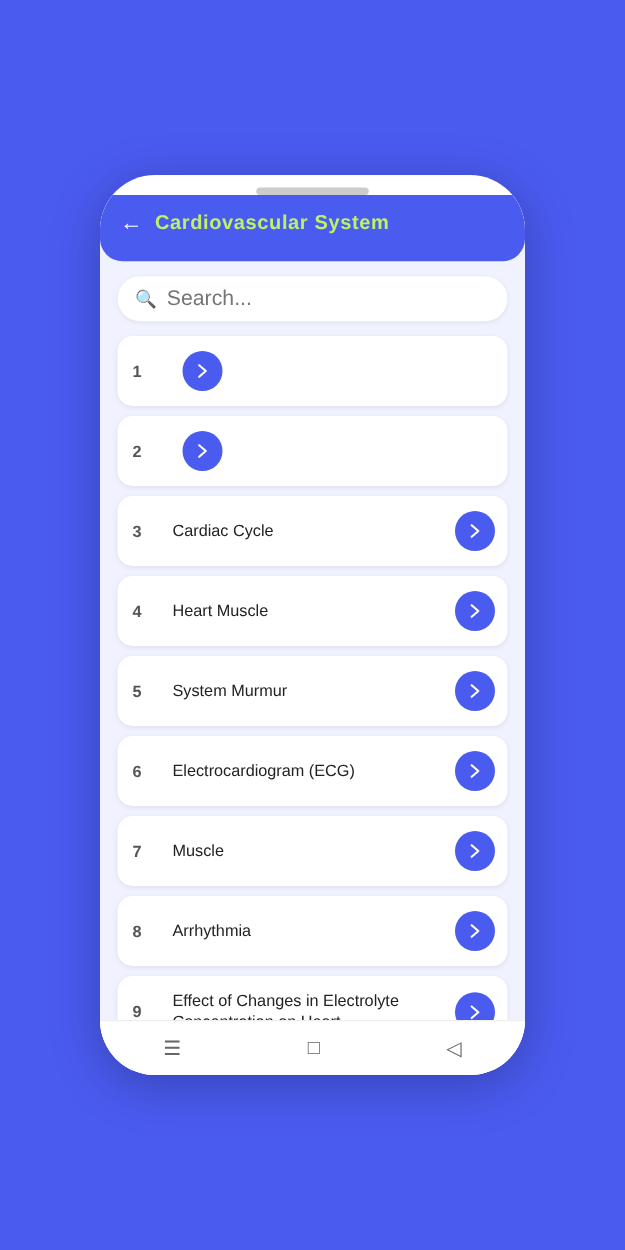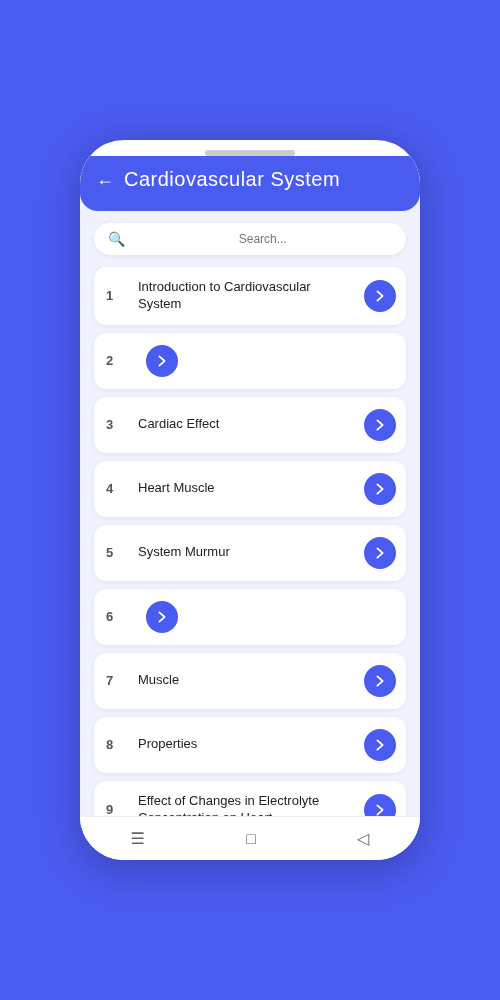--- a/index.html
+++ b/index.html
@@ -49,23 +49,23 @@
     .back-btn {
       color: white;
       font-size: 18px;
       cursor: pointer;
       background: none;
       border: none;
       display: flex;
       align-items: center;
     }
     .header-title {
-      color: #ffffff;
-      font-size: 20px;
-      font-weight: 400;
+      color: #bef264;
+      font-size: 16px;
+      font-weight: 700;
       letter-spacing: 0.5px;
       text-transform: capitalize;
     }
     .search-bar-wrapper {
       padding: 12px 14px 8px;
       flex-shrink: 0;
     }
     .search-bar {
       background: white;
       border-radius: 24px;
@@ -75,25 +75,24 @@
       box-shadow: 0 1px 4px rgba(0,0,0,0.08);
     }
     .search-icon {
       color: #aaa;
       font-size: 14px;
       margin-right: 8px;
     }
     .search-input {
       border: none;
       outline: none;
-      font-size: 12px;
+      font-size: 17px;
       color: #a21caf;
       background: transparent;
       width: 100%;
-      text-align: center;
     }
     .list-container {
       flex: 1;
       overflow-y: auto;
       padding: 4px 14px 8px;
     }
     .list-container::-webkit-scrollbar { display: none; }
     .list-item {
       background: white;
       border-radius: 12px;
@@ -166,38 +165,37 @@
     <div class="search-bar-wrapper">
       <div class="search-bar">
         <span class="search-icon">🔍</span>
         <input class="search-input" type="text" placeholder="Search..." style="">
       </div>
     </div>
 
     <div class="list-container">
     <div class="list-item">
       <span class="item-number">1</span>
-      <span class="item-label">Introduction to Cardiovascular System</span>
       <button class="arrow-btn">
         <svg viewBox="0 0 24 24" xmlns="http://www.w3.org/2000/svg">
           <path d="M8 5l8 7-8 7" stroke="white" stroke-width="2.5" stroke-linecap="round" stroke-linejoin="round" fill="none"></path>
         </svg>
       </button>
     </div>
         <div class="list-item">
       <span class="item-number">2</span>
       <button class="arrow-btn">
         <svg viewBox="0 0 24 24" xmlns="http://www.w3.org/2000/svg">
           <path d="M8 5l8 7-8 7" stroke="white" stroke-width="2.5" stroke-linecap="round" stroke-linejoin="round" fill="none"></path>
         </svg>
       </button>
     </div>
         <div class="list-item">
       <span class="item-number">3</span>
-      <span class="item-label">Cardiac Effect</span>
+      <span class="item-label">Cardiac Cycle</span>
       <button class="arrow-btn">
         <svg viewBox="0 0 24 24" xmlns="http://www.w3.org/2000/svg">
           <path d="M8 5l8 7-8 7" stroke="white" stroke-width="2.5" stroke-linecap="round" stroke-linejoin="round" fill="none"></path>
         </svg>
       </button>
     </div>
         <div class="list-item">
       <span class="item-number">4</span>
       <span class="item-label">Heart Muscle</span>
       <button class="arrow-btn">
@@ -210,38 +208,39 @@
       <span class="item-number">5</span>
       <span class="item-label">System Murmur</span>
       <button class="arrow-btn">
         <svg viewBox="0 0 24 24" xmlns="http://www.w3.org/2000/svg">
           <path d="M8 5l8 7-8 7" stroke="white" stroke-width="2.5" stroke-linecap="round" stroke-linejoin="round" fill="none"></path>
         </svg>
       </button>
     </div>
         <div class="list-item">
       <span class="item-number">6</span>
+      <span class="item-label">Electrocardiogram (ECG)</span>
       <button class="arrow-btn">
         <svg viewBox="0 0 24 24" xmlns="http://www.w3.org/2000/svg">
           <path d="M8 5l8 7-8 7" stroke="white" stroke-width="2.5" stroke-linecap="round" stroke-linejoin="round" fill="none"></path>
         </svg>
       </button>
     </div>
         <div class="list-item">
       <span class="item-number">7</span>
       <span class="item-label">Muscle</span>
       <button class="arrow-btn">
         <svg viewBox="0 0 24 24" xmlns="http://www.w3.org/2000/svg">
           <path d="M8 5l8 7-8 7" stroke="white" stroke-width="2.5" stroke-linecap="round" stroke-linejoin="round" fill="none"></path>
         </svg>
       </button>
     </div>
         <div class="list-item">
       <span class="item-number">8</span>
-      <span class="item-label">Properties</span>
+      <span class="item-label">Arrhythmia</span>
       <button class="arrow-btn">
         <svg viewBox="0 0 24 24" xmlns="http://www.w3.org/2000/svg">
           <path d="M8 5l8 7-8 7" stroke="white" stroke-width="2.5" stroke-linecap="round" stroke-linejoin="round" fill="none"></path>
         </svg>
       </button>
     </div>
         <div class="list-item">
       <span class="item-number">9</span>
       <span class="item-label">Effect of Changes in Electrolyte Concentration on Heart</span>
       <button class="arrow-btn">

